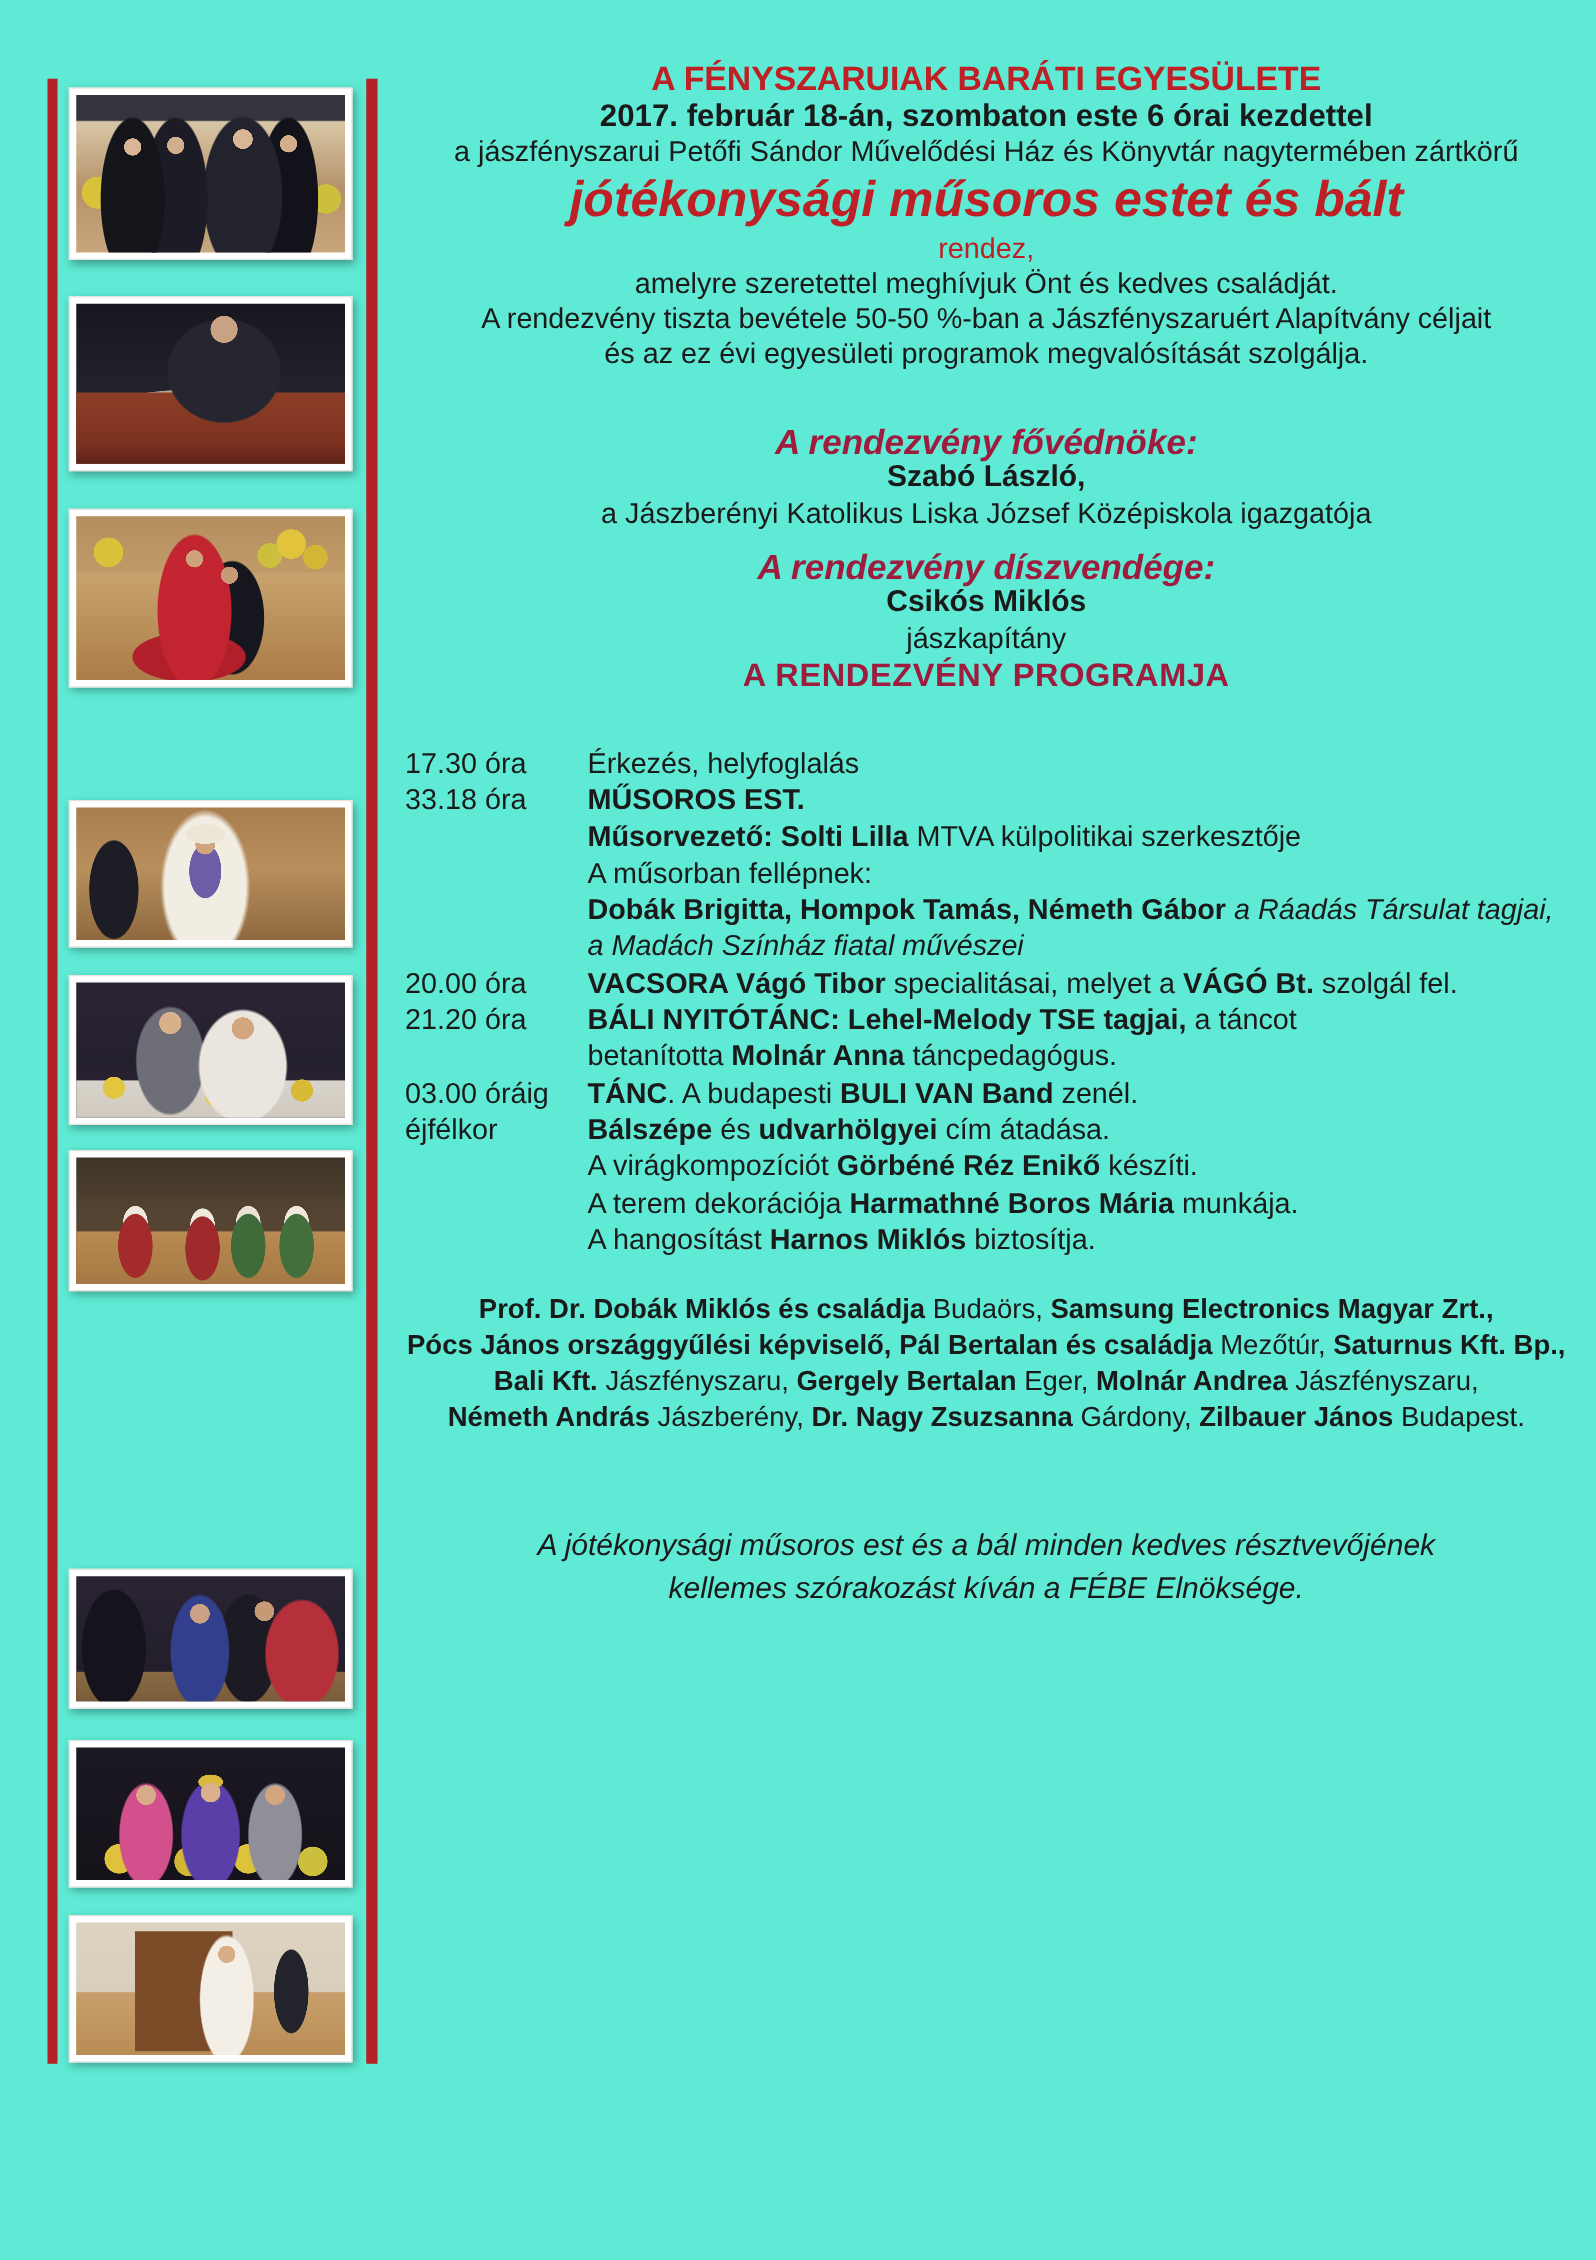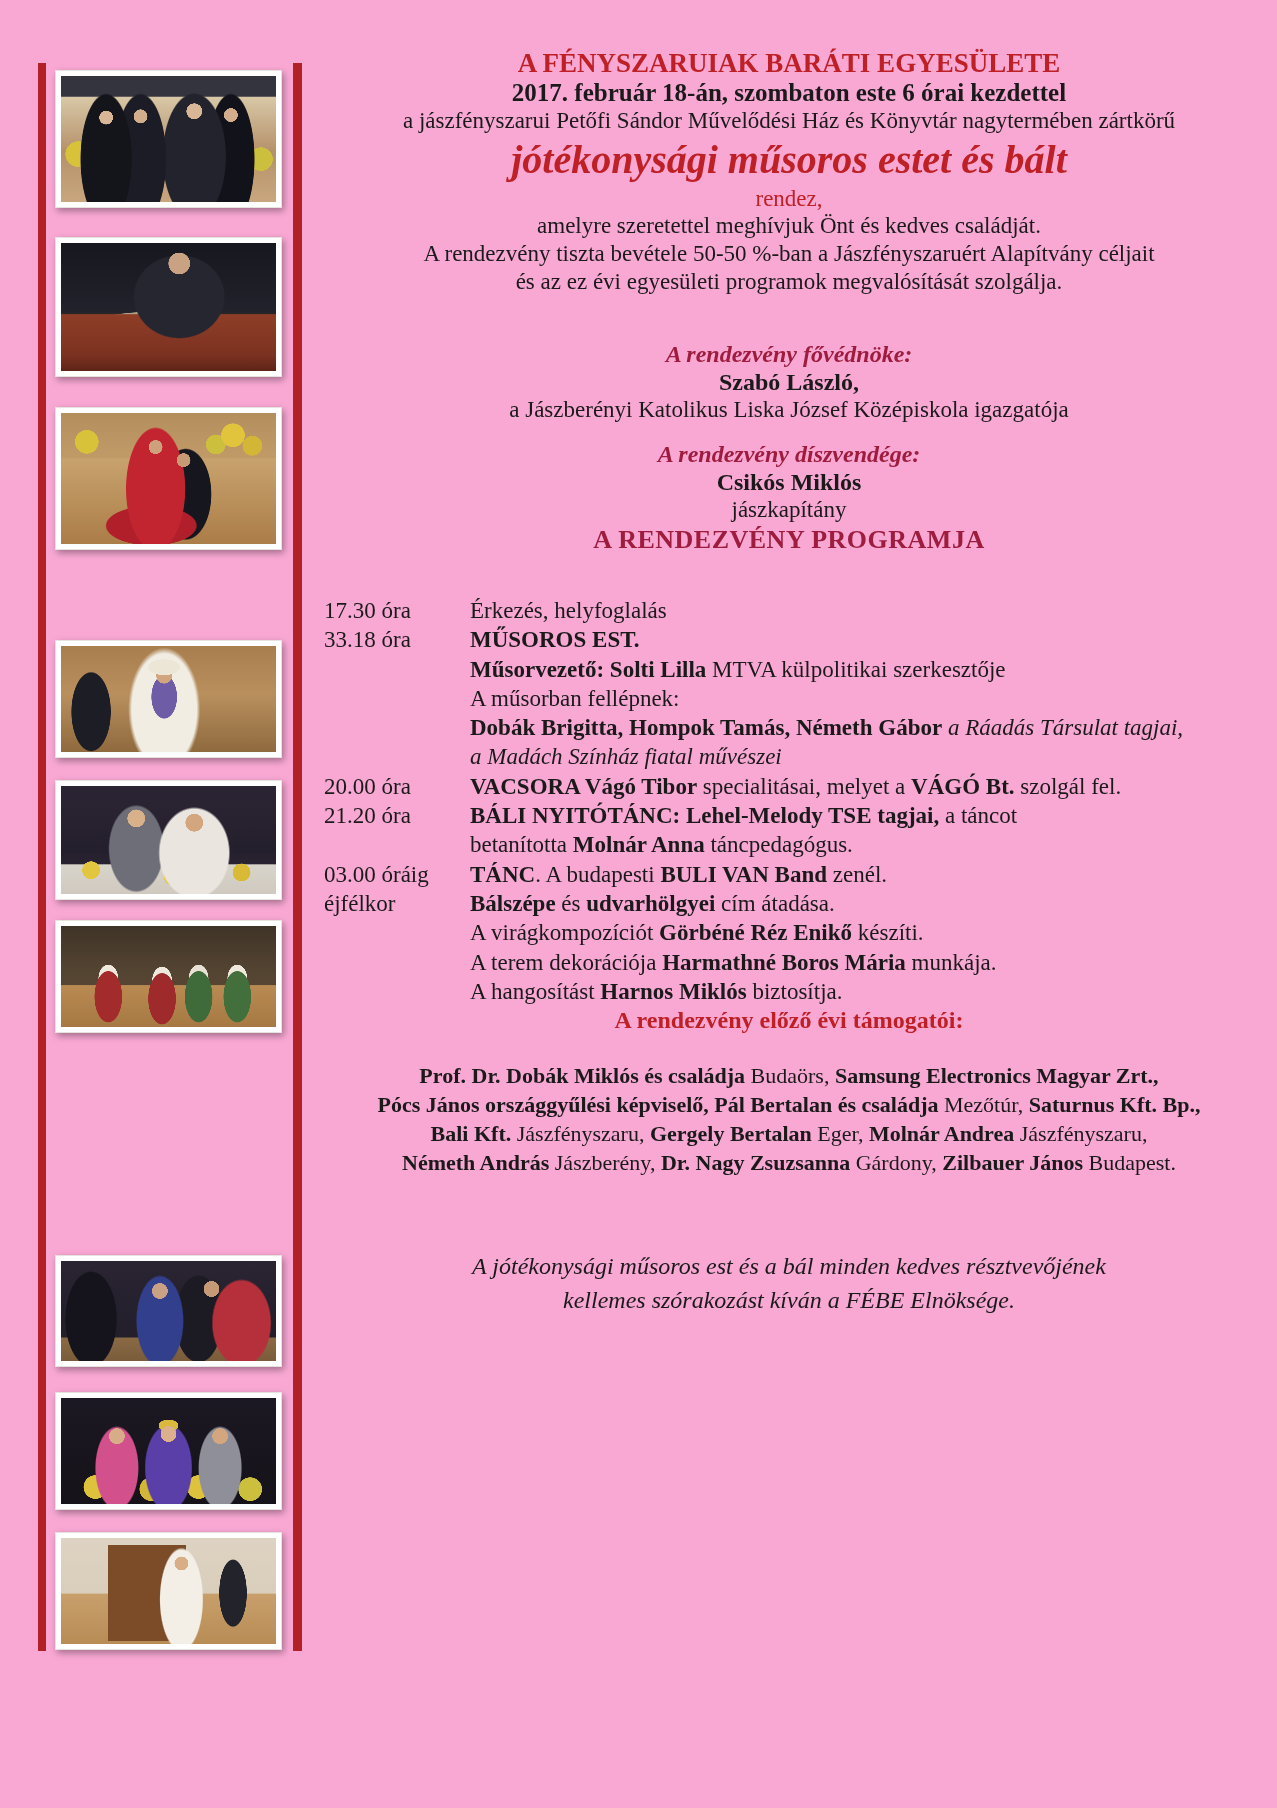--- a/index.html
+++ b/index.html
@@ -1,17 +1,17 @@
 <!DOCTYPE html>
 <html lang="hu" style="--red: #be2026; --crimson: #9e1c3e; --rail: #b32025;"><head>
 <meta charset="utf-8">
 <style>
   html,body{margin:0;padding:0;background:#ffffff;}
-  .page{position:relative;width:1277px;height:1808px;background:#f9a8d4;overflow:hidden;
-        font-family:Liberation Serif, serif;color:#1a1a1a;}
+  .page{position:relative;width:1277px;height:1808px;background:#5eead4;overflow:hidden;
+        font-family:Liberation Sans, sans-serif;color:#1a1a1a;}
   .rail{position:absolute;top:63px;height:1588px;background:var(--rail,#b32025);}
   .rail.left{left:38px;width:8px;}
   .rail.right{left:293px;width:9px;}
 
   
   .photo{position:absolute;left:55px;width:227px;margin:0;background:#fff;padding:5px;
          box-sizing:border-box;border:1px solid #e6e3df;box-shadow:2px 3px 7px rgba(0,0,0,.35);}
   .photo.p1{top:70px;height:138px;} .photo.p2{top:237px;height:140px;} .photo.p3{top:407px;height:143px;}
   .photo.p4{top:640px;height:118px;} .photo.p5{top:780px;height:120px;} .photo.p6{top:920px;height:113px;}
   .photo.p7{top:1255px;height:112px;} .photo.p8{top:1392px;height:118px;} .photo.p9{top:1532px;height:118px;}
@@ -132,21 +132,21 @@
   
   .content{position:absolute;left:308px;top:48px;width:962px;text-align:center;}
   .content p,.content h1,.content h2,.content h3{margin:0;}
   .t-title{margin-top:8px;font-size:27px;line-height:31px;font-weight:bold;color:var(--red,#be2026);}
   .t-date{margin-top:2px;font-size:25px;line-height:28px;font-weight:bold;}
   .t-venue{font-size:23px;line-height:28px;}
   .t-event{margin-top:2px;font-size:40px;line-height:50px;font-weight:bold;font-style:italic;color:var(--red,#be2026);}
   .t-rendez{font-size:23px;line-height:27px;color:var(--red,#be2026);}
   .t-body{font-size:23px;line-height:28px;}
   .sec-patron{margin-top:44px;} .sec-guest{margin-top:16px;}
-  .sec-h{font-size:24px;line-height:28px;font-weight:bold;font-style:italic;color:var(--crimson,#9e1c3e);}
+  .sec-h{font-size:28px;line-height:28px;font-weight:bold;font-style:italic;color:var(--crimson,#9e1c3e);}
   .sec-name{font-size:24px;line-height:28px;font-weight:bold;}
   .sec-line{font-size:23px;line-height:28px;}
   .program-h{margin-top:50px;font-size:26px;line-height:32px;font-weight:bold;color:var(--crimson,#9e1c3e);letter-spacing:.5px;}
   .schedule{margin-top:40px;padding-left:16px;text-align:left;}
   .srow{display:flex;font-size:23px;line-height:29.3px;}
   .srow .time{flex:0 0 146px;}
   .srow .desc{flex:1 1 auto;white-space:nowrap;}
   .b{font-weight:bold;} .i{font-style:italic;text-align:center;}
   .sponsors-h{margin-top:166px;font-size:24px;line-height:29px;font-weight:bold;color:var(--red,#be2026);}
   .sponsor-lines{margin-top:26px;}
@@ -265,21 +265,20 @@
         <div class="srow">
           <span class="time"></span>
           <span class="desc"><span>A terem dekorációja </span><span class="b">Harmathné Boros Mária</span><span> munkája.</span></span>
         </div>
         <div class="srow">
           <span class="time"></span>
           <span class="desc"><span>A hangosítást </span><span class="b">Harnos Miklós</span><span> biztosítja.</span></span>
         </div>
       </div>
 
-    <h3 class="sponsors-h">A rendezvény előző évi támogatói:</h3>
     <div class="sponsor-lines" id="sponsorLines">
         <p class="sline"><span class="b">Prof. Dr. Dobák Miklós és családja</span><span> Budaörs, </span><span class="b">Samsung Electronics Magyar Zrt.,</span></p>
         <p class="sline"><span class="b">Pócs János országgyűlési képviselő, Pál Bertalan és családja</span><span> Mezőtúr, </span><span class="b">Saturnus Kft. Bp.,</span></p>
         <p class="sline"><span class="b">Bali Kft.</span><span> Jászfényszaru, </span><span class="b">Gergely Bertalan</span><span> Eger, </span><span class="b">Molnár Andrea</span><span> Jászfényszaru,</span></p>
         <p class="sline"><span class="b">Németh András</span><span> Jászberény, </span><span class="b">Dr. Nagy Zsuzsanna</span><span> Gárdony, </span><span class="b">Zilbauer János</span><span> Budapest.</span></p>
       </div>
 
     <div class="closing">
       <p>A jótékonysági műsoros est és a bál minden kedves résztvevőjének</p>
       <p>kellemes szórakozást kíván a FÉBE Elnöksége.</p>

